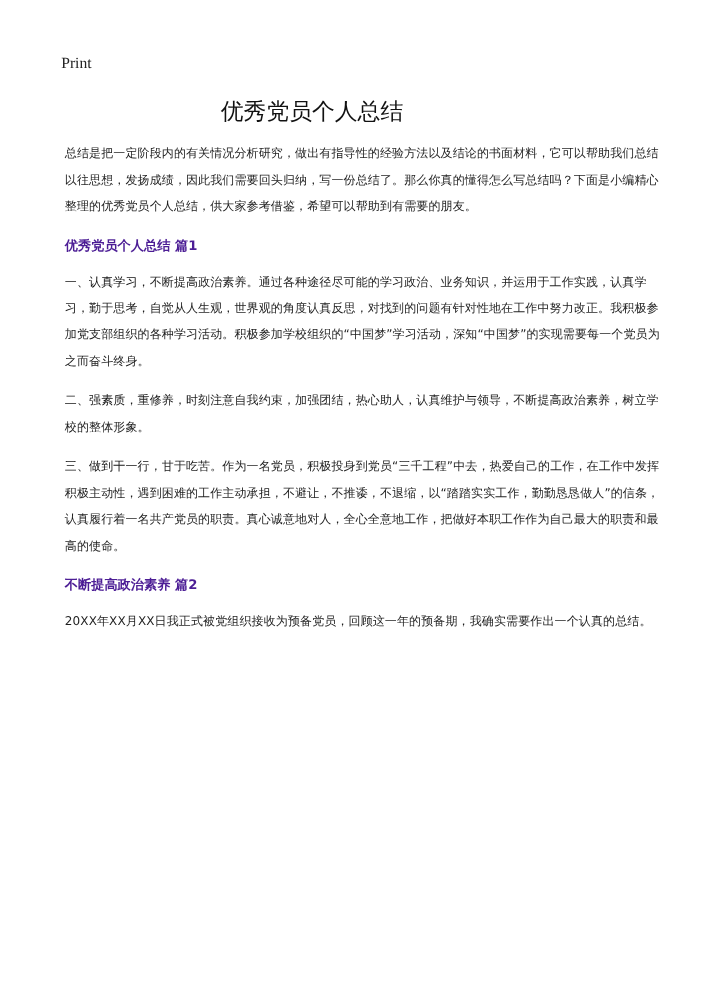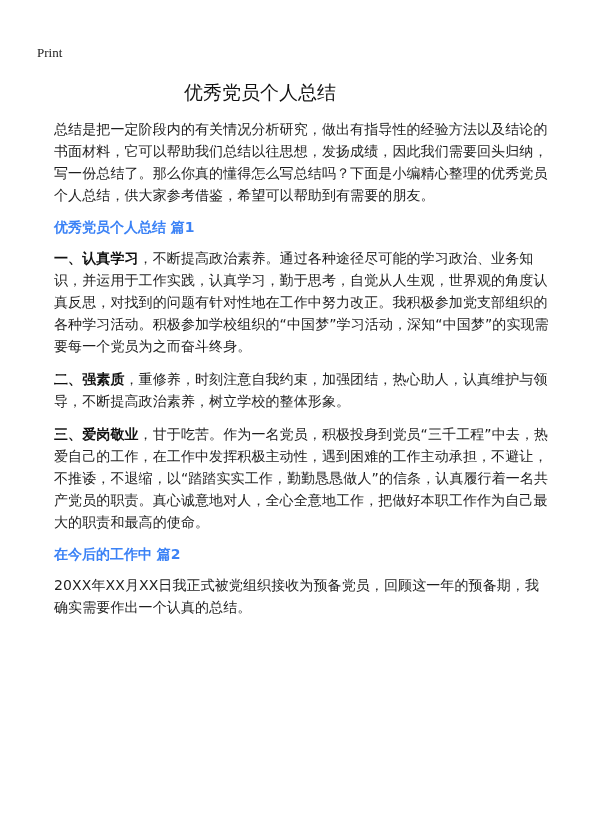--- a/index.html
+++ b/index.html
@@ -1,35 +1,35 @@
 <!DOCTYPE html>
 <html><head>
 <meta charset="utf-8">
 <style>
   html, body { margin:0; padding:0; background:#ffffff; }
   body { width:600px; height:828px; overflow:hidden; position:relative;
          font-family: "DejaVu Sans", "Liberation Sans", sans-serif; color:#1a1a1a; }
-  .print { position:absolute; left:37px; top:45px; font-family:"Liberation Serif","DejaVu Serif",serif;
+  .print { position:absolute; left:51px; top:45px; font-family:"Liberation Serif","DejaVu Serif",serif;
            font-size:13px; color:#222; }
   .title { position:absolute; left:0; width:520px; top:80px; text-align:center; font-size:19px; color:#111; }
   .content { position:absolute; left:54px; top:118px; width:496px; }
   .sub { font-size:14px; line-height:20px; margin:0 0 10px 0; color:#222; }
-  p { margin:0 0 11px 0; font-size:14px; line-height:22px; color:#1e1e1e; letter-spacing:0.1px; }
-  h3 { margin:4px 0 10px 0; font-size:14px; line-height:20px; font-weight:bold; color:#3b82f6; }
-  b { font-weight:bold; color:#111; }
+  p { margin:0 0 11px 0; font-size:10px; line-height:22px; color:#1e1e1e; letter-spacing:0.1px; }
+  h3 { margin:4px 0 10px 0; font-size:11px; line-height:20px; font-weight:bold; color:#4c1d95; }
+  b { font-weight:normal; color:#111; }
 </style>
 </head>
 <body>
 
 <div class="print">Print</div>
 <div class="title">优秀党员个人总结</div>
 
 <div class="content">
   <p>总结是把一定阶段内的有关情况分析研究，做出有指导性的经验方法以及结论的书面材料，它可以帮助我们总结以往思想，发扬成绩，因此我们需要回头归纳，写一份总结了。那么你真的懂得怎么写总结吗？下面是小编精心整理的优秀党员个人总结，供大家参考借鉴，希望可以帮助到有需要的朋友。</p>
 
   <h3>优秀党员个人总结 篇1</h3>
   <p><b>一、认真学习</b><span>，不断提高政治素养。通过各种途径尽可能的学习政治、业务知识，并运用于工作实践，认真学习，勤于思考，自觉从人生观，世界观的角度认真反思，对找到的问题有针对性地在工作中努力改正。我积极参加党支部组织的各种学习活动。积极参加学校组织的“中国梦”学习活动，深知“中国梦”的实现需要每一个党员为之而奋斗终身。</span></p>
   <p><b>二、强素质</b><span>，重修养，时刻注意自我约束，加强团结，热心助人，认真维护与领导，不断提高政治素养，树立学校的整体形象。</span></p>
-  <p><b>三、爱岗敬业</b><span>，甘于吃苦。作为一名党员，积极投身到党员“三千工程”中去，热爱自己的工作，在工作中发挥积极主动性，遇到困难的工作主动承担，不避让，不推诿，不退缩，以“踏踏实实工作，勤勤恳恳做人”的信条，认真履行着一名共产党员的职责。真心诚意地对人，全心全意地工作，把做好本职工作作为自己最大的职责和最高的使命。</span></p>
+  <p><b>三、做到干一行</b><span>，甘于吃苦。作为一名党员，积极投身到党员“三千工程”中去，热爱自己的工作，在工作中发挥积极主动性，遇到困难的工作主动承担，不避让，不推诿，不退缩，以“踏踏实实工作，勤勤恳恳做人”的信条，认真履行着一名共产党员的职责。真心诚意地对人，全心全意地工作，把做好本职工作作为自己最大的职责和最高的使命。</span></p>
 
-  <h3>在今后的工作中 篇2</h3>
+  <h3>不断提高政治素养 篇2</h3>
   <p>20XX年XX月XX日我正式被党组织接收为预备党员，回顾这一年的预备期，我确实需要作出一个认真的总结。</p>
 </div>
 
 </body></html>

